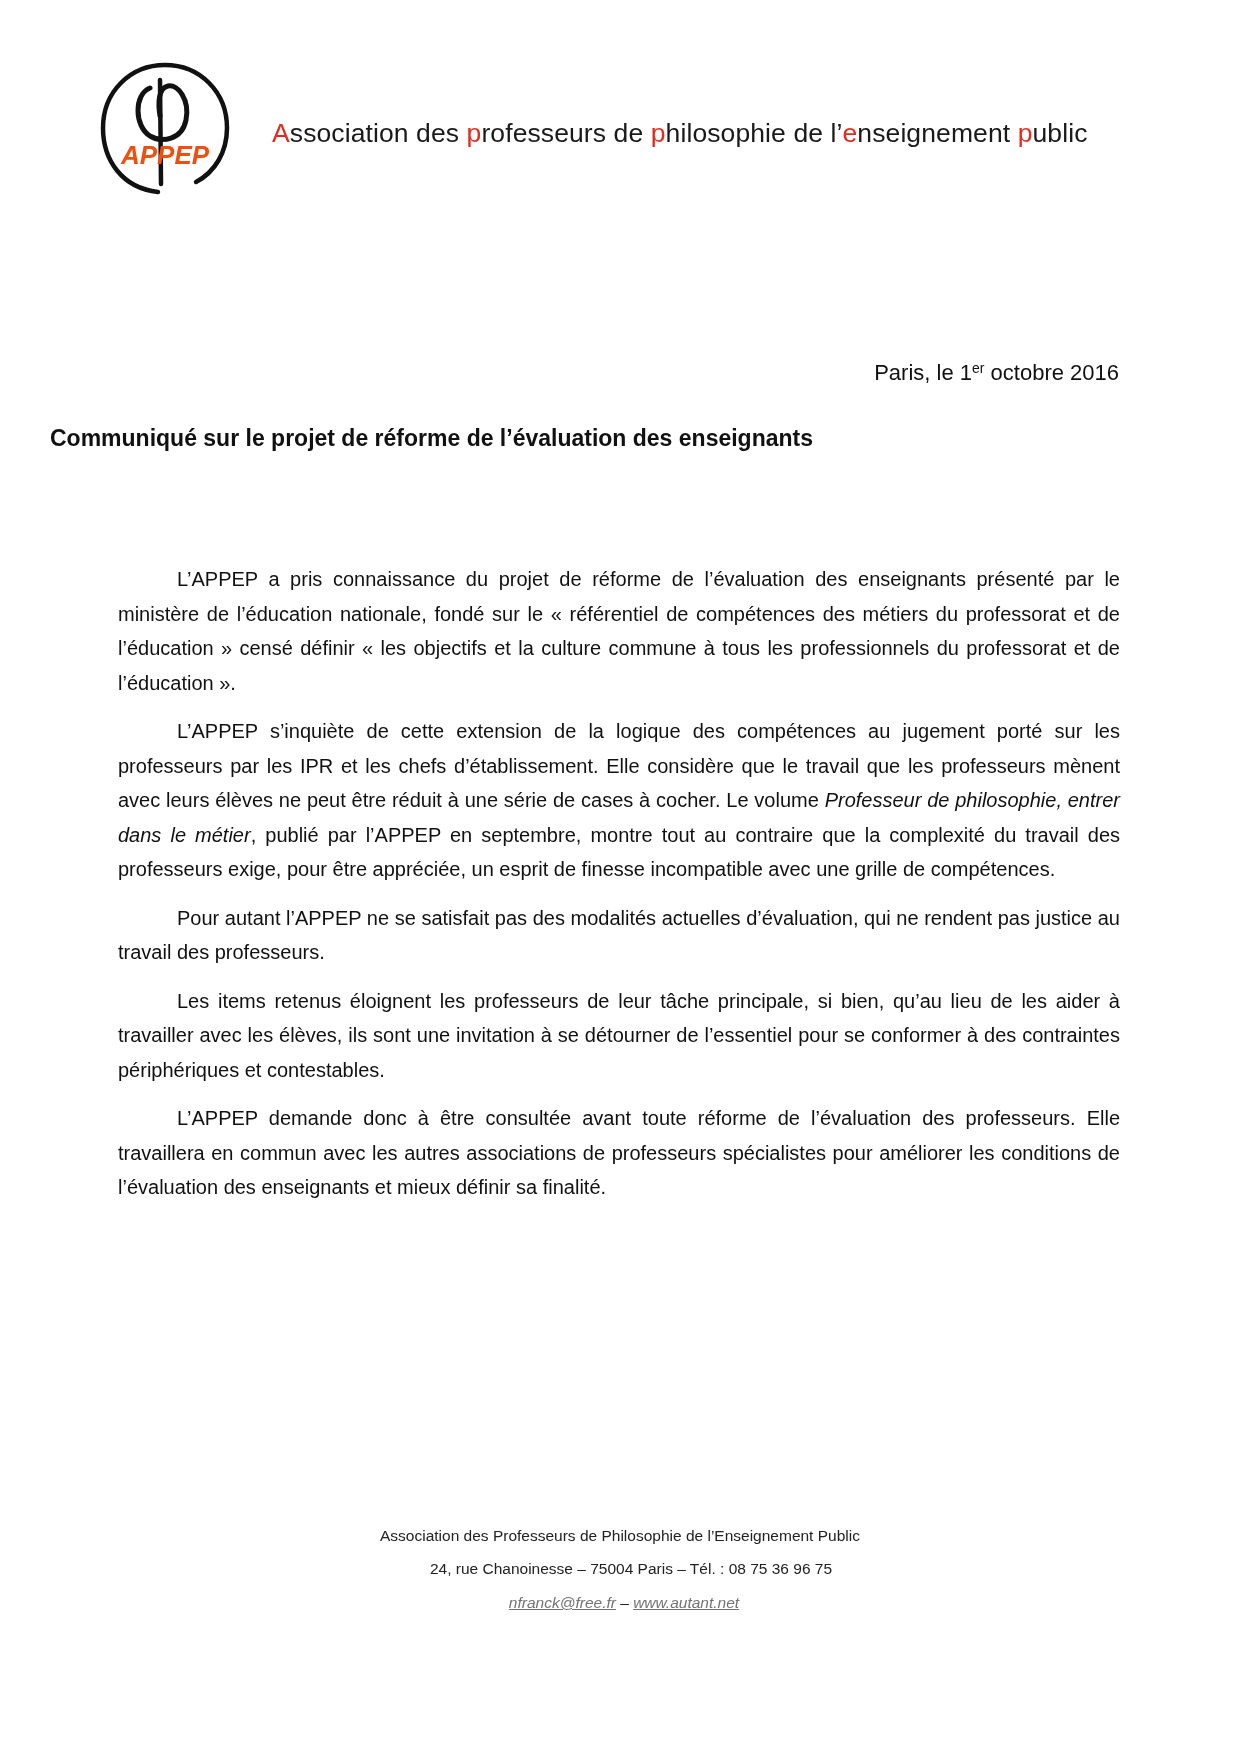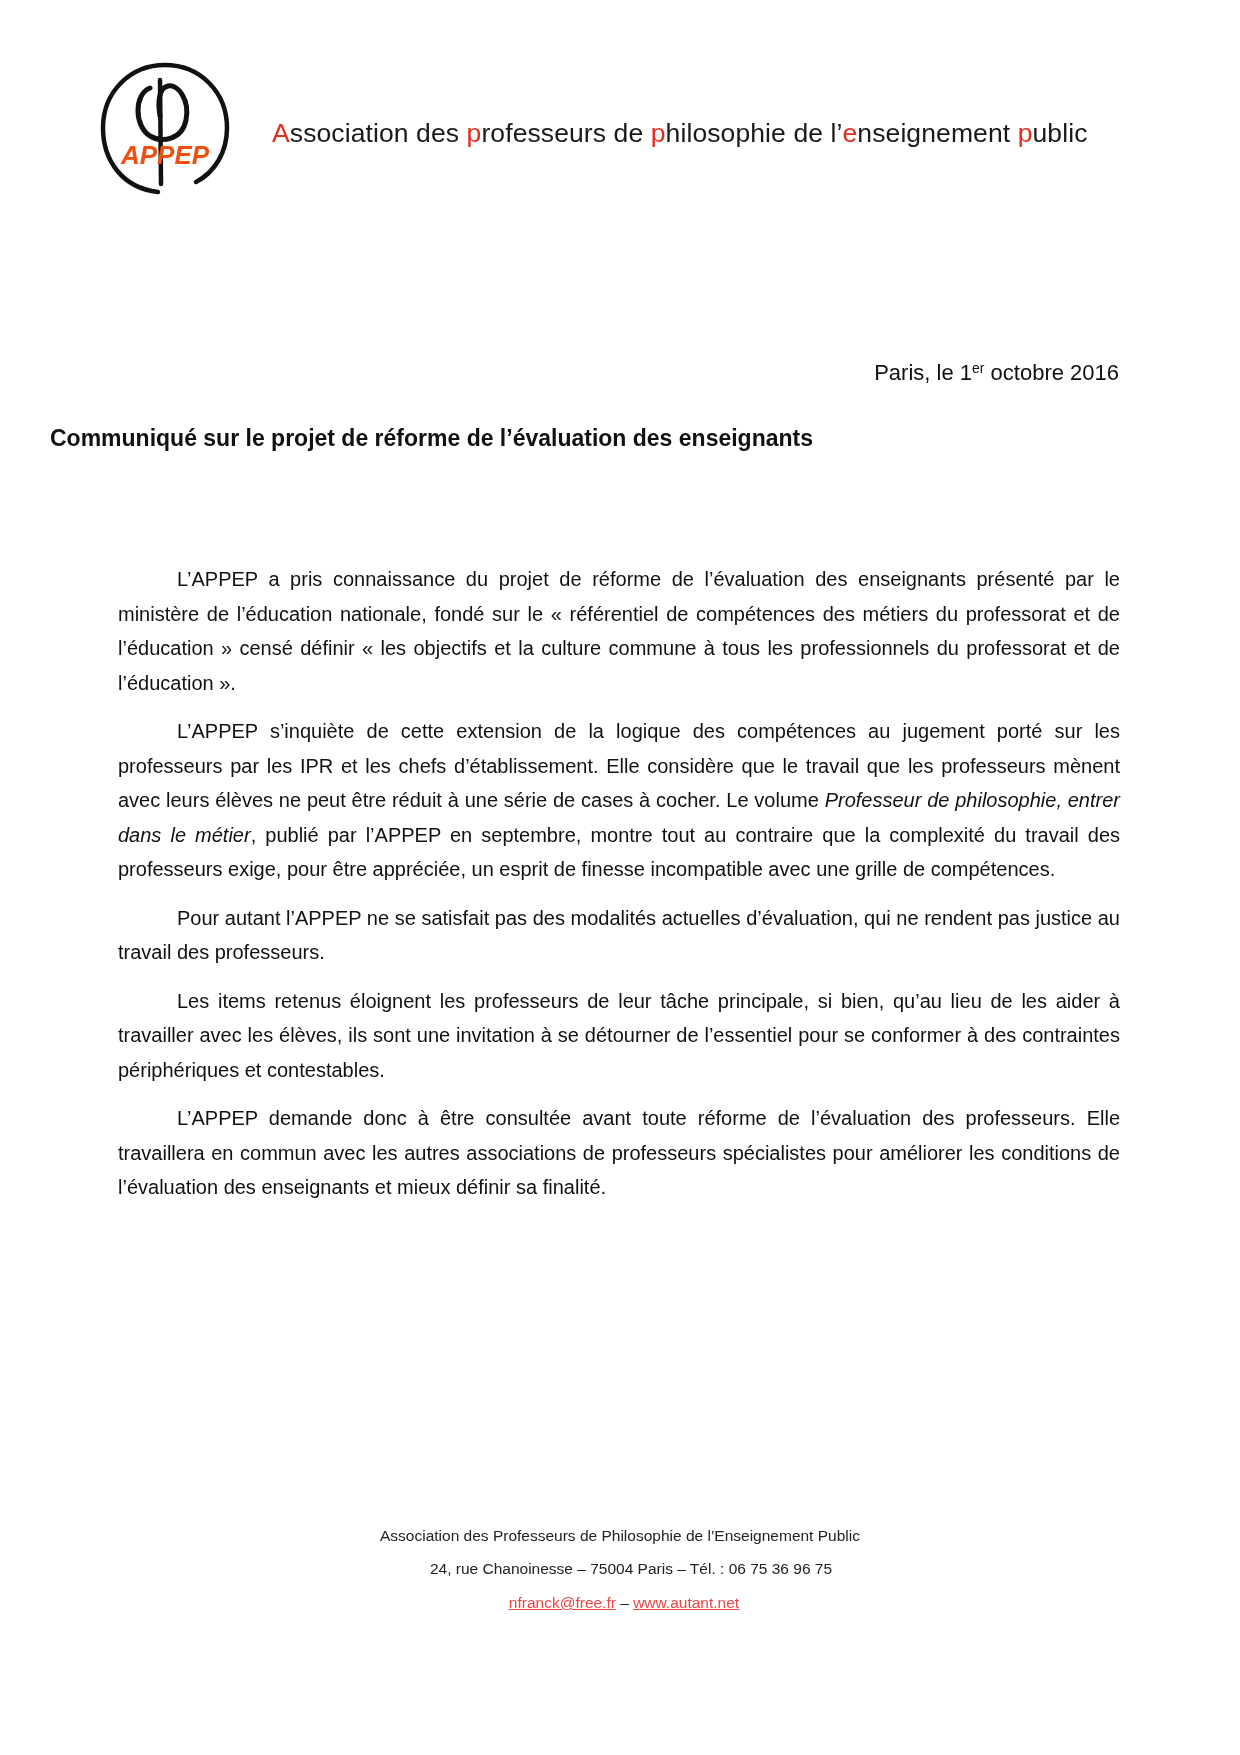--- a/index.html
+++ b/index.html
@@ -22,21 +22,21 @@
     .body-text { position: absolute; left: 118px; width: 1002px; top: 562px; font-size: 20px;
                  line-height: 34.5px; text-align: justify; }
     .body-text p { margin: 0 0 14px 0; text-indent: 59px; }
     .body-text em { font-style: italic; margin-top: 16px; }
 
     .footer { position: absolute; left: 0; width: 1240px; top: 1527px; text-align: center;
               font-size: 15.5px; color: #222222; }
     .footer .f1 { position: absolute; left: 0; width: 1240px; top: 0; }
     .footer .f2 { position: absolute; left: 0; width: 1240px; top: 33px; padding-left: 22px; box-sizing: border-box; }
     .footer .f3 { position: absolute; left: 0; width: 1240px; top: 67px; padding-left: 8px; box-sizing: border-box; }
-    .footer a { color: #ef4444; text-decoration: underline; }
+    .footer a { color: #737373; text-decoration: underline; font-style: italic; }
   </style>
 </head>
 <body>
 
 <div class="logo">
   <svg viewBox="0 0 130 135" xmlns="http://www.w3.org/2000/svg">
 
     <path d="M58 132 C 22 128, 3 100, 3 68 C 3 32, 30 5, 65 5 C 100 5, 127 32, 127 68 C 127 92, 115 112, 96 122" fill="none" stroke="#111" stroke-width="4.5" stroke-linecap="round"></path>
 
     <path d="M50 28 C 34 34, 34 66, 50 76 C 62 83, 82 80, 86 60 C 90 40, 78 24, 68 26 C 58 28, 58 44, 60 56" fill="none" stroke="#111" stroke-width="5" stroke-linecap="round"></path>
@@ -58,15 +58,15 @@
 <div class="body-text">
   <p>L’APPEP a pris connaissance du projet de réforme de l’évaluation des enseignants présenté par le ministère de l’éducation nationale, fondé sur le « référentiel de compétences des métiers du professorat et de l’éducation » censé définir « les objectifs et la culture commune à tous les professionnels du professorat et de l’éducation ».</p>
   <p><span>L’APPEP s’inquiète de cette extension de la logique des compétences au jugement porté sur les professeurs par les IPR et les chefs d’établissement. Elle considère que le travail que les professeurs mènent avec leurs élèves ne peut être réduit à une série de cases à cocher. Le volume </span><em>Professeur de philosophie, entrer dans le métier</em><span>, publié par l’APPEP en septembre, montre tout au contraire que la complexité du travail des professeurs exige, pour être appréciée, un esprit de finesse incompatible avec une grille de compétences.</span></p>
   <p>Pour autant l’APPEP ne se satisfait pas des modalités actuelles d’évaluation, qui ne rendent pas justice au travail des professeurs.</p>
   <p>Les items retenus éloignent les professeurs de leur tâche principale, si bien, qu’au lieu de les aider à travailler avec les élèves, ils sont une invitation à se détourner de l’essentiel pour se conformer à des contraintes périphériques et contestables.</p>
   <p>L’APPEP demande donc à être consultée avant toute réforme de l’évaluation des professeurs. Elle travaillera en commun avec les autres associations de professeurs spécialistes pour améliorer les conditions de l’évaluation des enseignants et mieux définir sa finalité.</p>
 </div>
 
 <div class="footer">
   <div class="f1">Association des Professeurs de Philosophie de l’Enseignement Public</div>
-  <div class="f2">24, rue Chanoinesse – 75004 Paris – Tél. : 06 75 36 96 75</div>
+  <div class="f2">24, rue Chanoinesse – 75004 Paris – Tél. : 08 75 36 96 75</div>
   <div class="f3"><a>nfranck@free.fr</a><span> – </span><a>www.autant.net</a></div>
 </div>
 
 </body></html>

